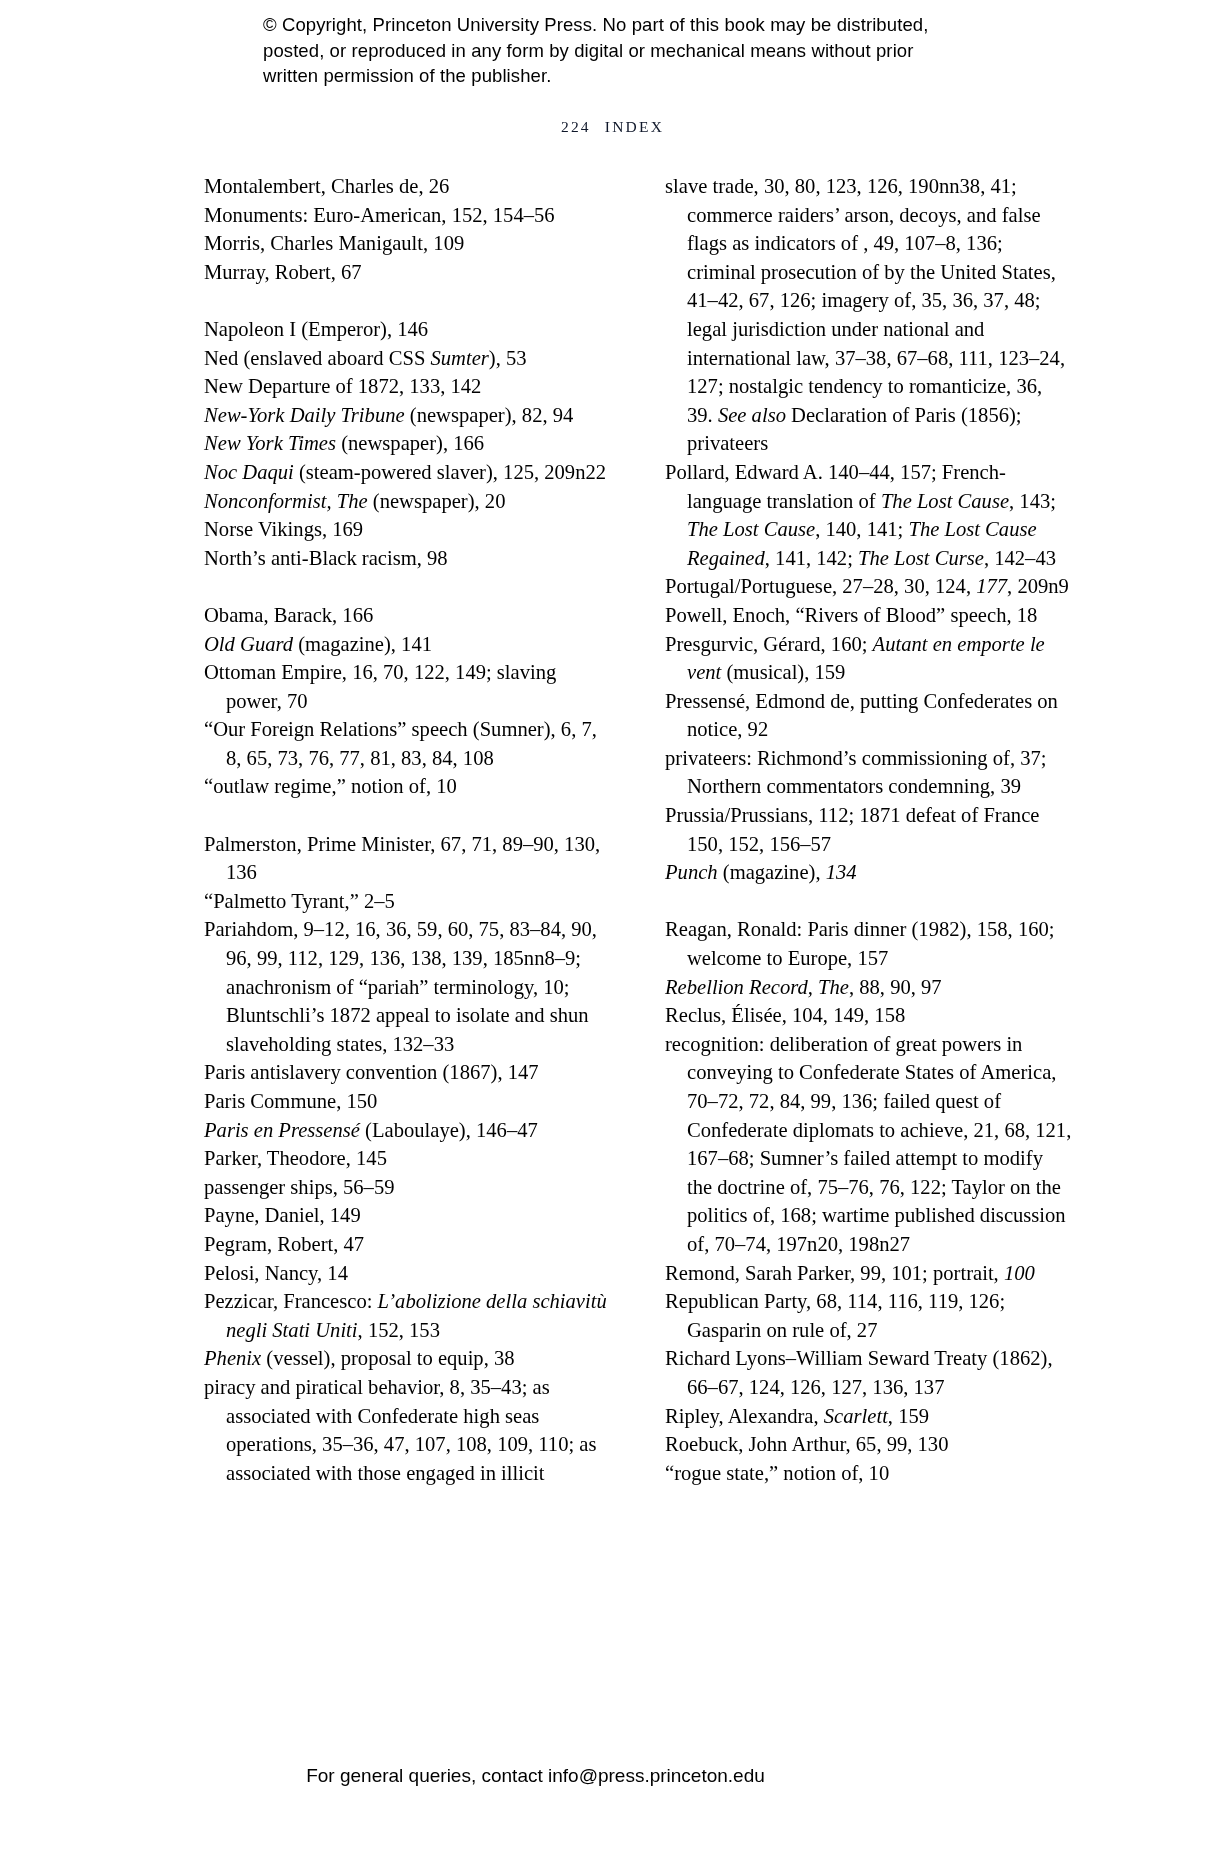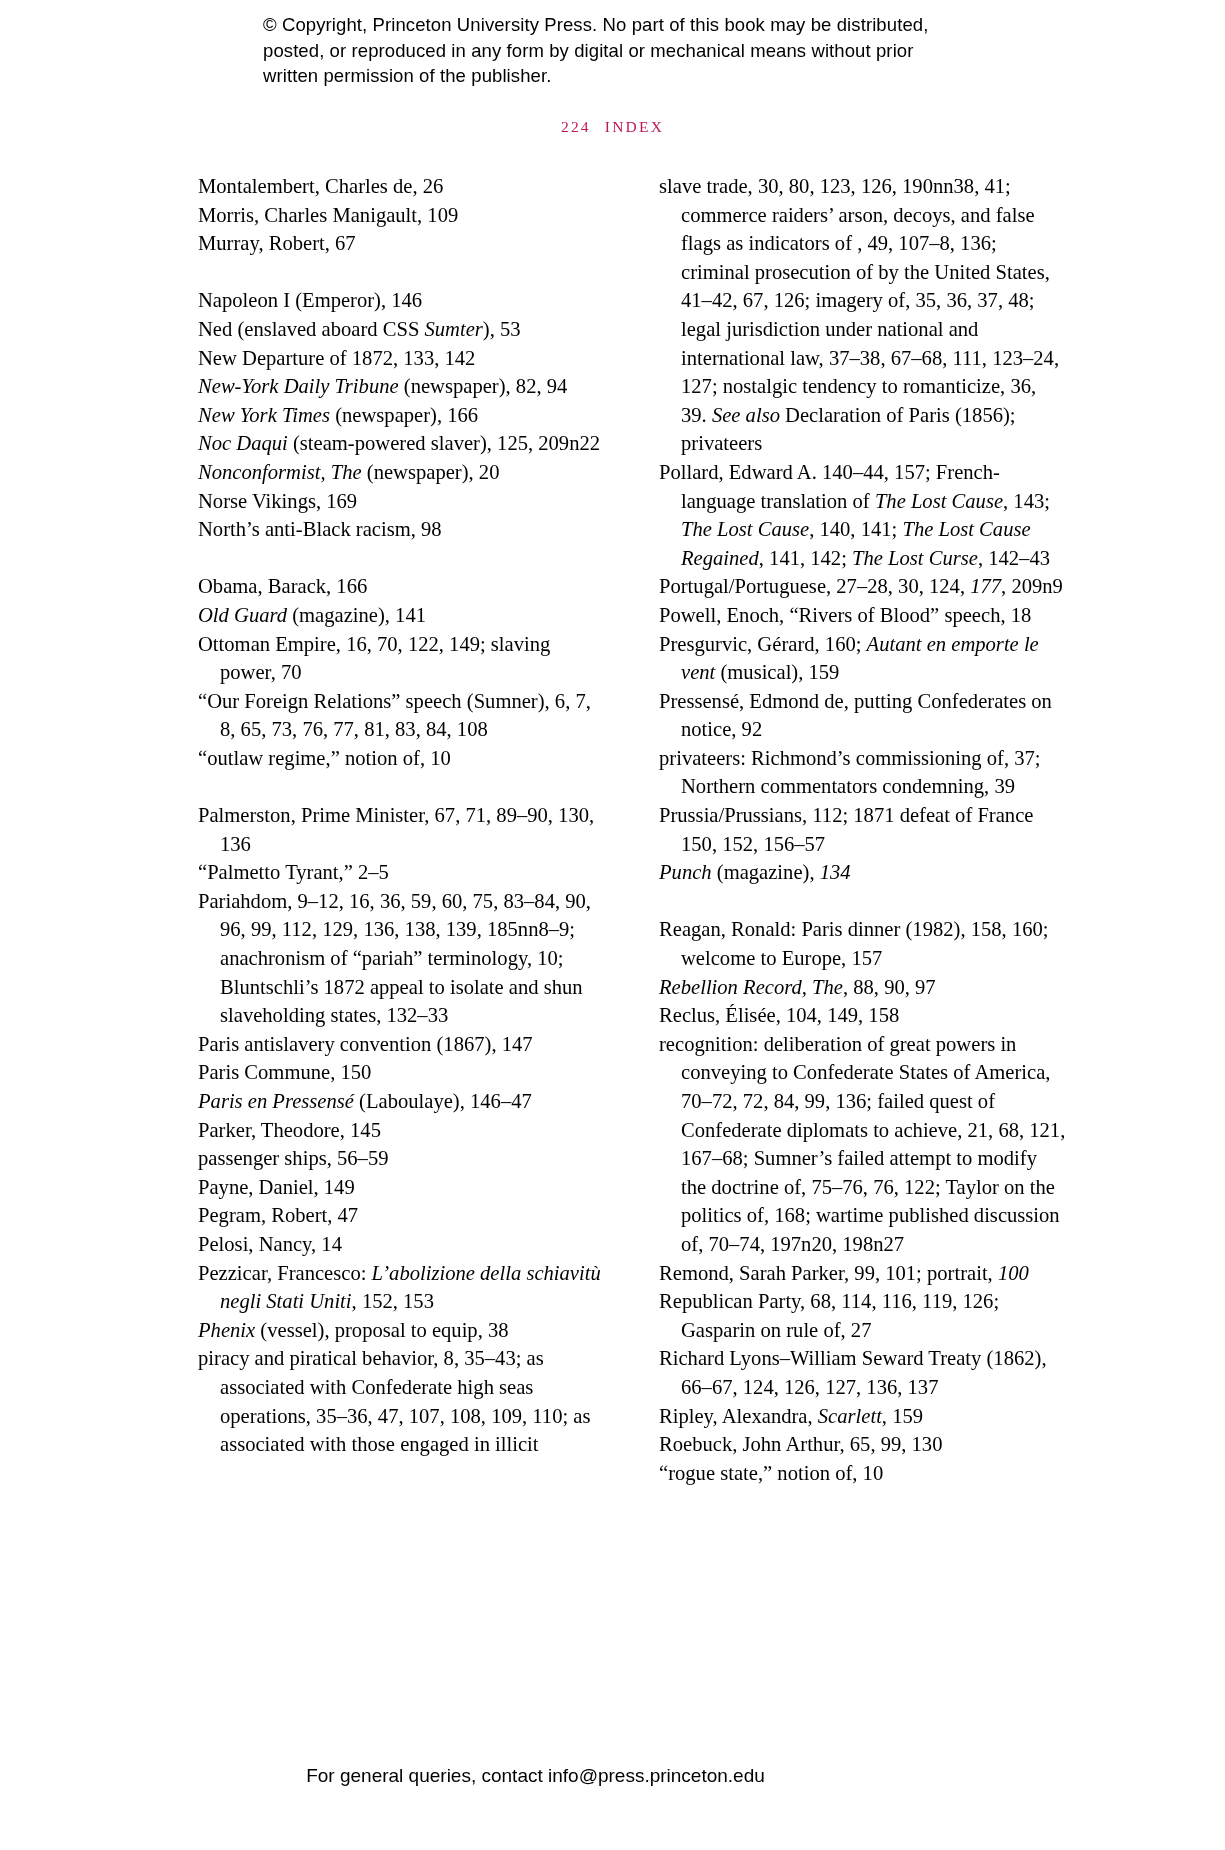--- a/index.html
+++ b/index.html
@@ -35,28 +35,28 @@
   }
   .running-head {
     position: absolute;
     top: 118px;
     left: 0;
     width: 1225px;
     text-align: center;
     font-family: "Liberation Serif", serif;
     font-size: 15.5px;
     letter-spacing: 2.2px;
-    color: #be185d;
+    color: #0f172a;
   }
   .running-head .folio {
     margin-right: 14px;
   }
   .columns {
     position: absolute;
-    left: 198px;
+    left: 204px;
     top: 172px;
     width: 870px;
     display: flex;
     gap: 53px;
   }
   .col {
     width: 408px;
   }
   .entry {
     font-size: 20.6px;
@@ -92,20 +92,21 @@
 
   <div class="copyright">© Copyright, Princeton University Press. No part of this book may be distributed, posted, or reproduced in any form by digital or mechanical means without prior written permission of the publisher.</div>
 
   <div class="running-head">
     <span class="folio">224</span><span>INDEX</span>
   </div>
 
   <div class="columns">
     <div class="col">
         <div class="entry"><span class="first">Montalembert, Charles de, 26</span></div>
+        <div class="entry"><span class="first">Monuments: Euro-American, 152, 154–56</span></div>
         <div class="entry"><span class="first">Morris, Charles Manigault, 109</span></div>
         <div class="entry"><span class="first">Murray, Robert, 67</span></div>
         <div class="gap"></div>
         <div class="entry"><span class="first">Napoleon I (Emperor), 146</span></div>
         <div class="entry"><span class="first">Ned (enslaved aboard CSS <i>Sumter</i>), 53</span></div>
         <div class="entry"><span class="first">New Departure of 1872, 133, 142</span></div>
         <div class="entry"><span class="first"><i>New-York Daily Tribune</i> (newspaper), 82, 94</span></div>
         <div class="entry"><span class="first"><i>New York Times</i> (newspaper), 166</span></div>
         <div class="entry"><span class="first"><i>Noc Daqui</i> (steam-powered slaver), 125, 209n22</span></div>
         <div class="entry"><span class="first"><i>Nonconformist, The</i> (newspaper), 20</span></div>

